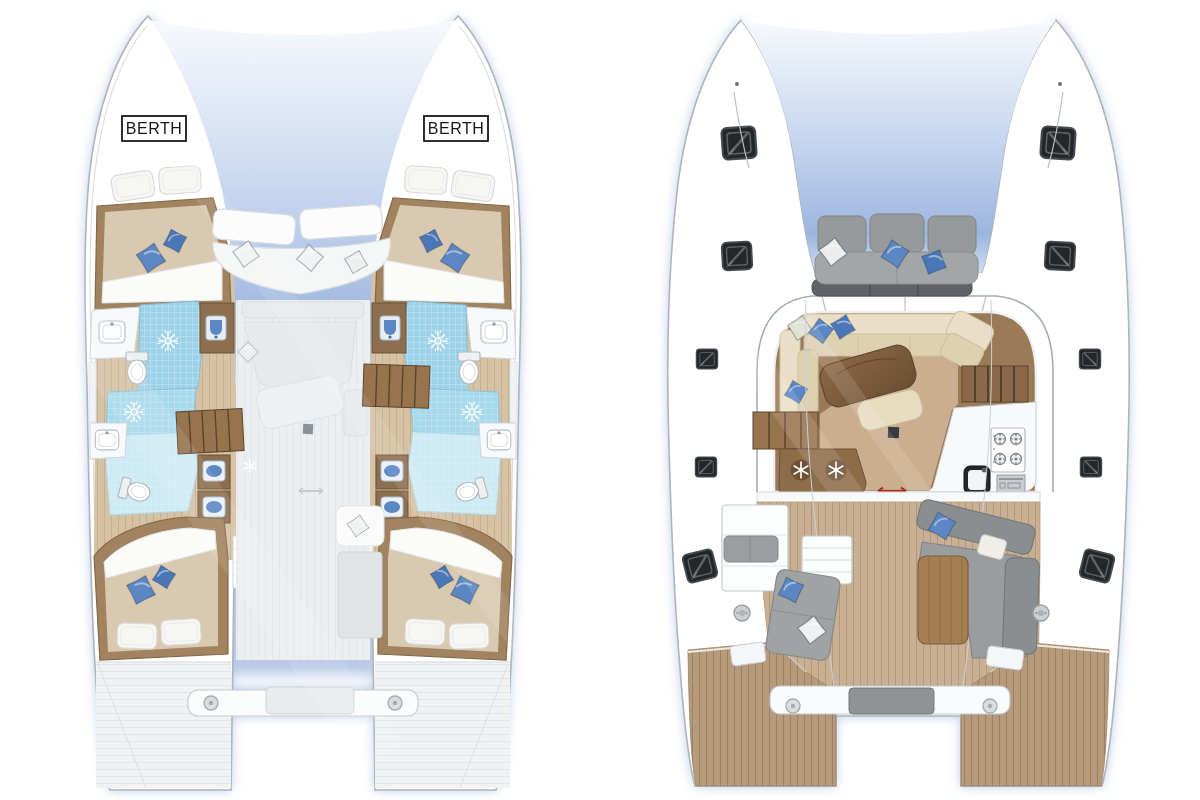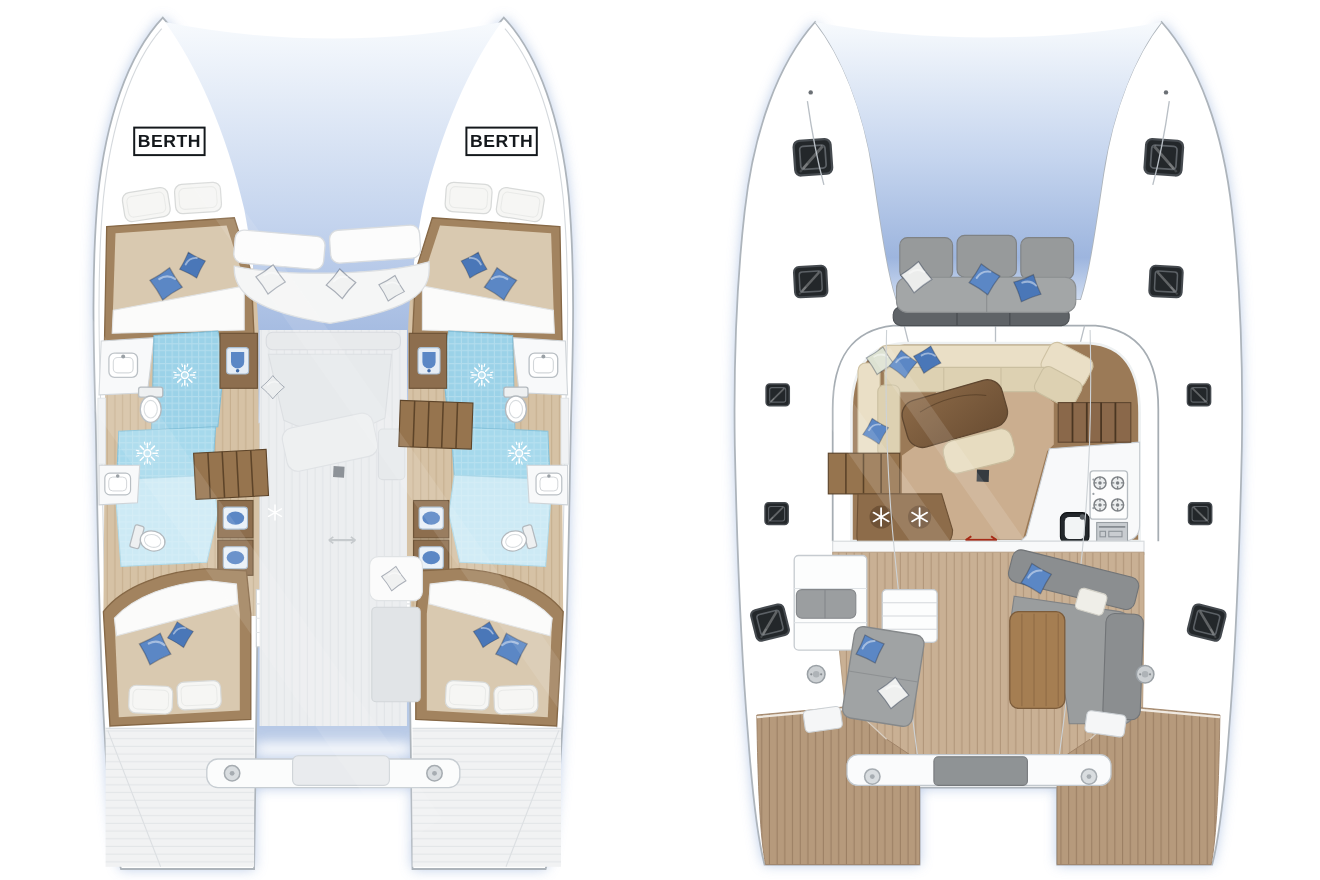--- a/index.html
+++ b/index.html
@@ -1,17 +1,17 @@
 <!DOCTYPE html>
 <html style="--background: #ffffff; --hull_white: #ffffff; --outline: #adb4bb; --inner_line: #d5d9dd; --glow_blue: #a6bce0; --shadow_blue: #a4bbe2; --wood_dark: #866846; --wood_mid: #a2835f; --wood_step: #96744e; --mattress_tan: #d9c9b0; --sheet_white: #fbfbfa; --cream_sofa: #eadfc6; --cream_seat: #ddd1b2; --cushion_blue: #5b87c5; --pillow_white: #f0f1ef; --bath_blue: #9bd2e8; --bath_floor: #cdeaf5; --saloon_walkway: #9b7a57; --saloon_floor: #cbae8f; --teak_cockpit: #c9b094; --teak_stern: #b69a7c; --gray_cushion: #9b9ea0; --gray_dark: #8b8e90; --hatch_dark: #23272a; --red_arrow: #a62b17; --ghost_gray: #e6e9eb;"><head>
 <meta charset="utf-8">
 <style>
   html,body{margin:0;padding:0;background:var(--background,#fff);}
   .stage{position:relative;width:1160px;height:800px;background:var(--background,#fff);overflow:hidden;
-         font-family:"Liberation Sans",sans-serif;font-weight:bold;}
+         font-family:"Liberation Sans",sans-serif;}
   svg{display:block}
   .berth-text{font-family:"Liberation Sans",sans-serif;font-size:16px;letter-spacing:.5px;fill:#14181c;}
 </style>
 </head>
 <body>
 
 <div class="stage">
 <svg width="1200" height="800" viewBox="0 0 1200 800">
 <defs>
   <filter id="fB" x="-40%" y="-40%" width="180%" height="180%">

